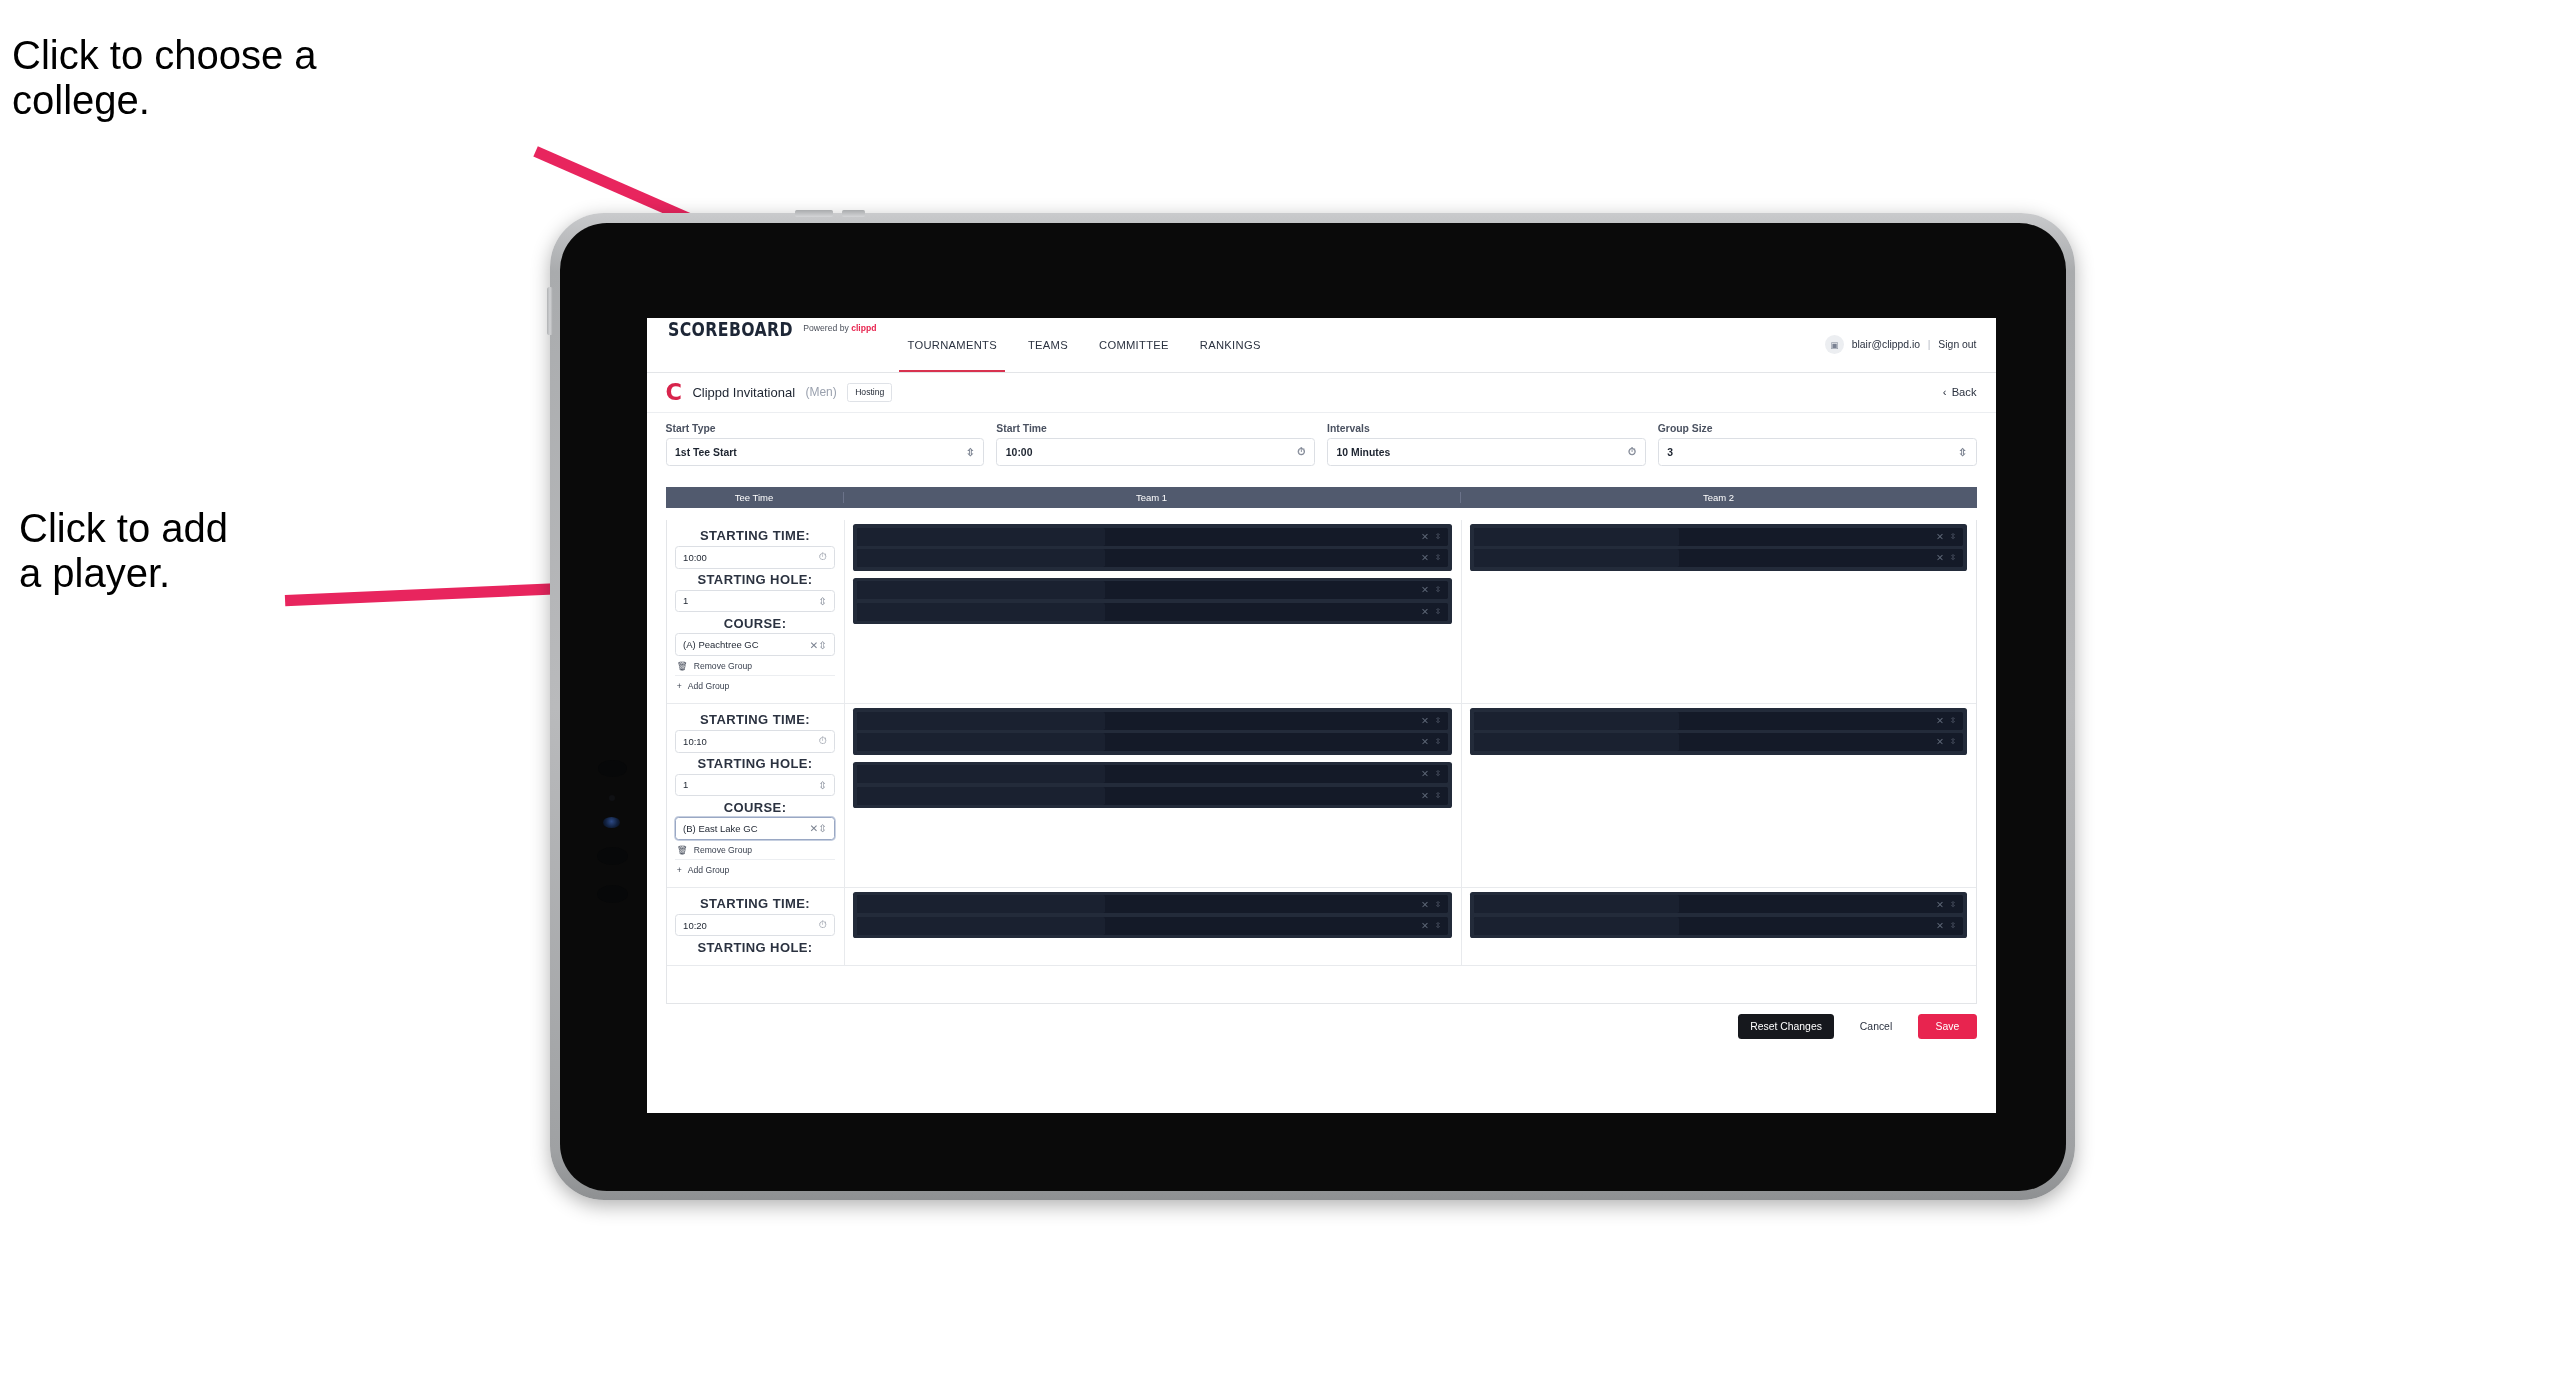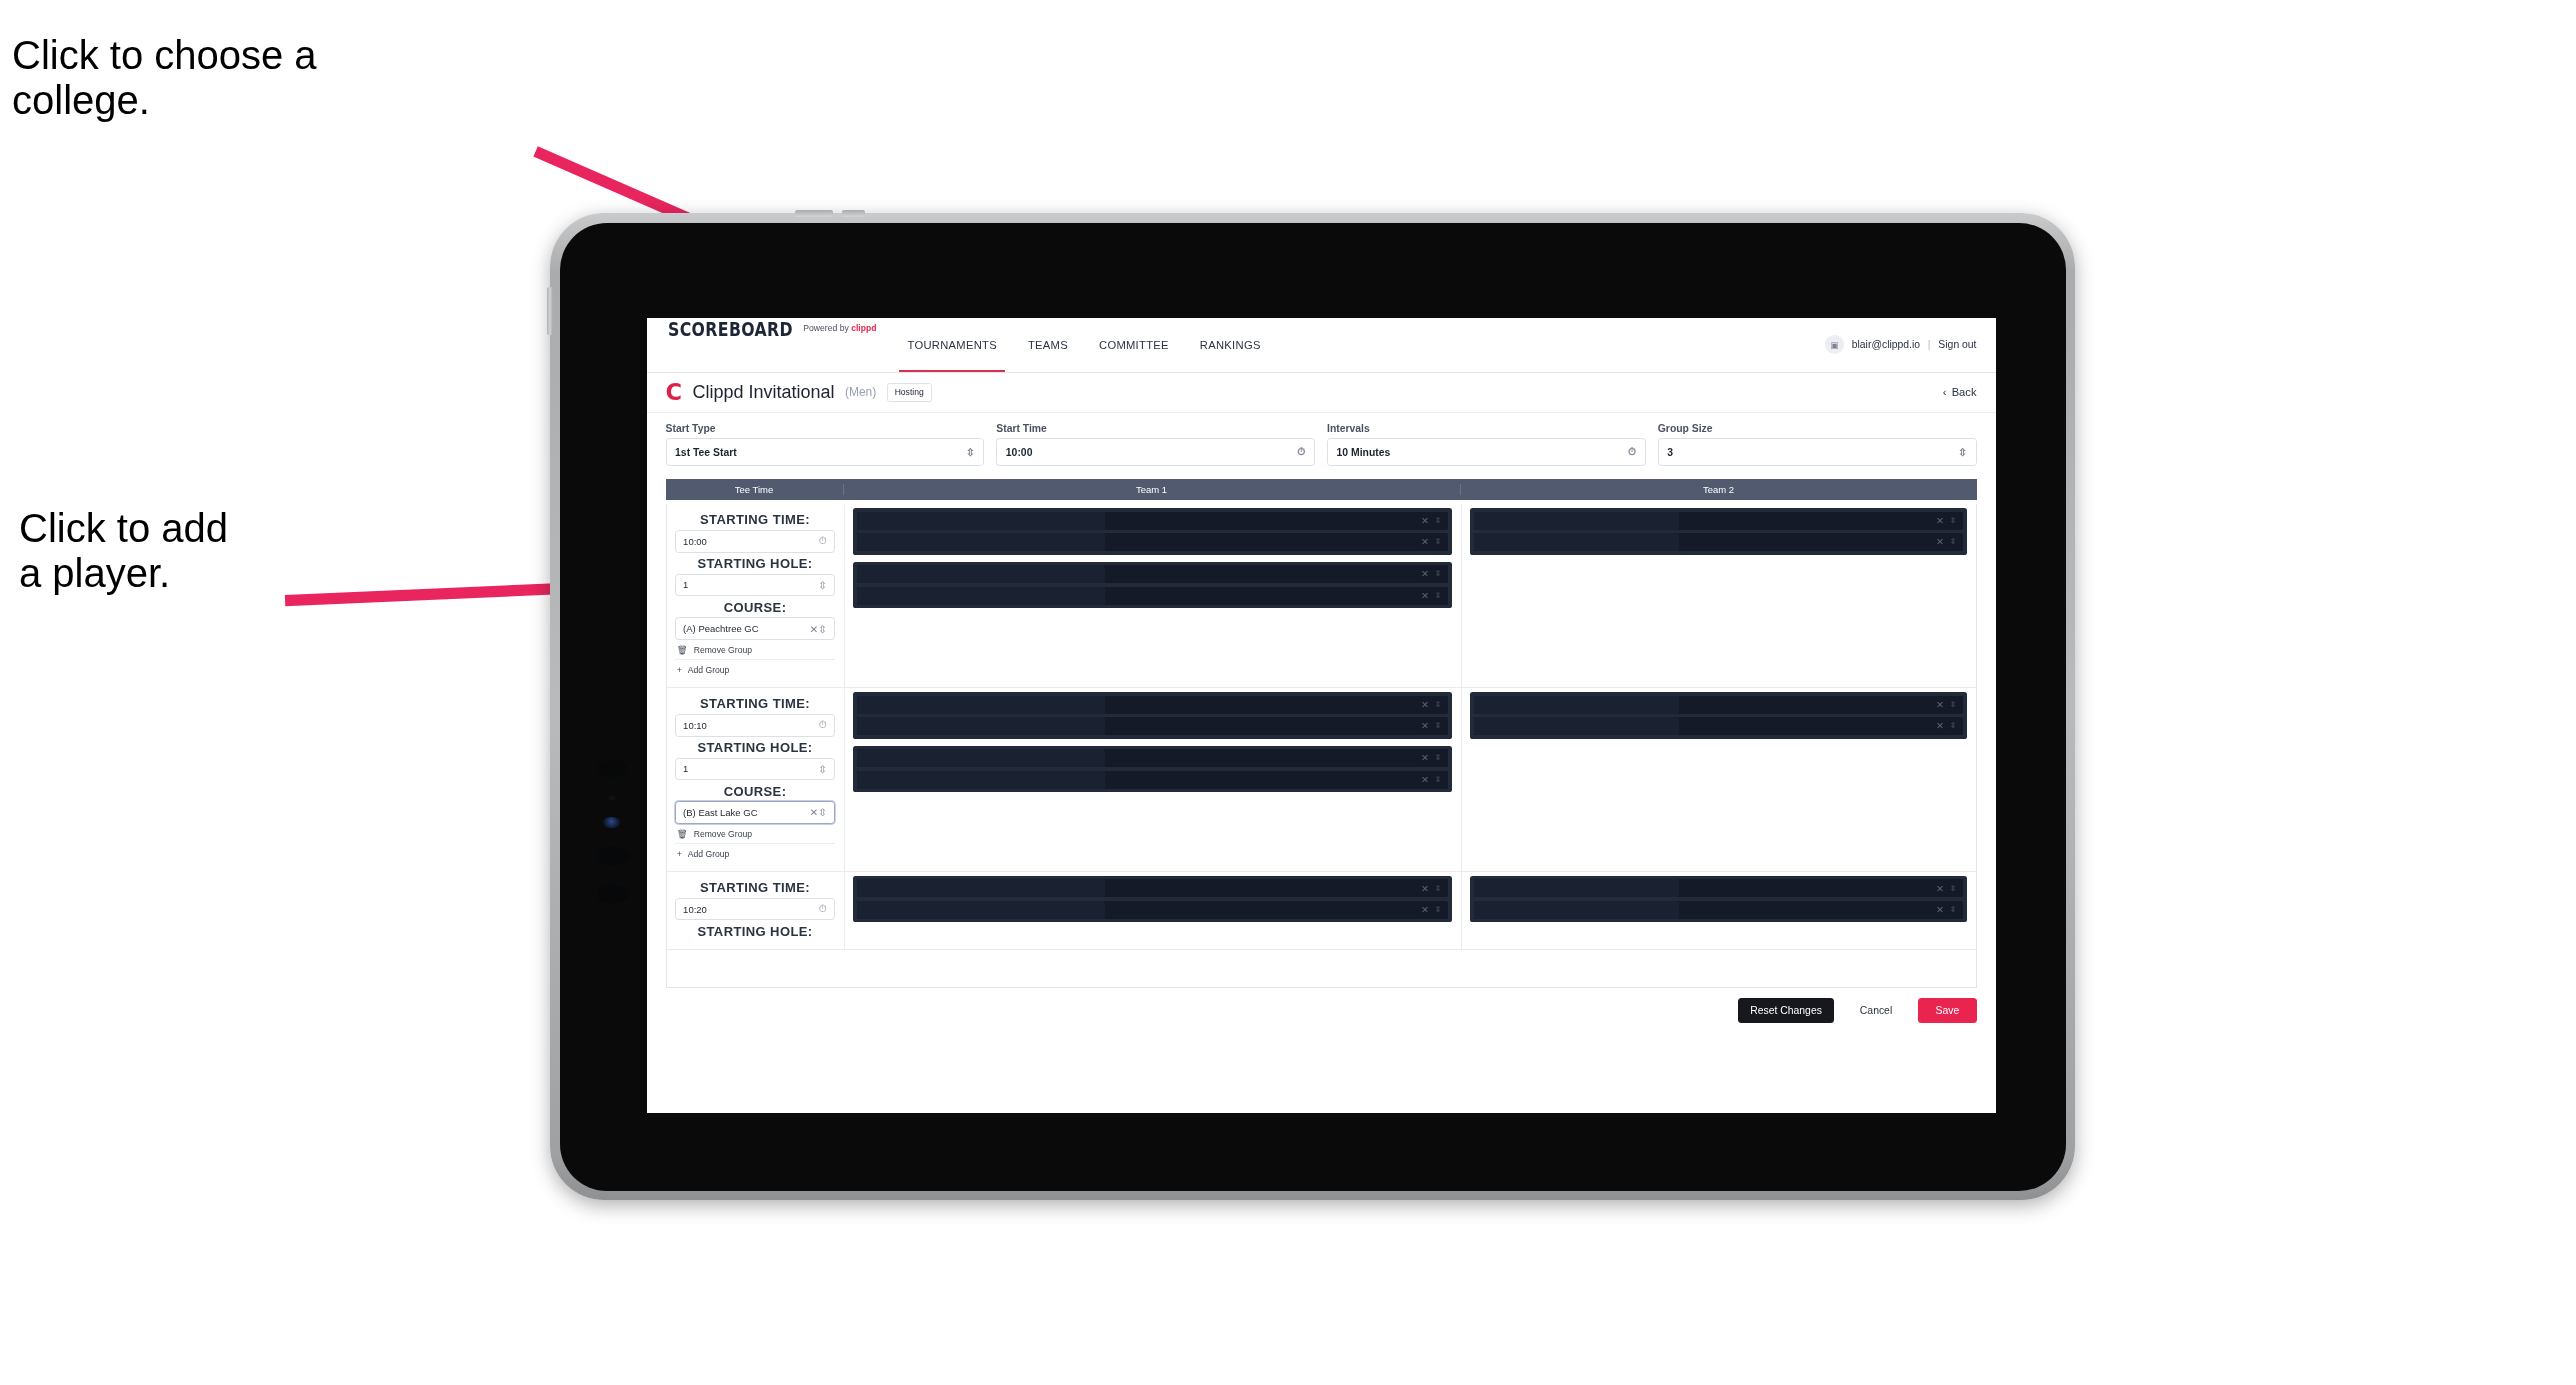--- a/index.html
+++ b/index.html
@@ -56,39 +56,39 @@
   .avatar{ width:19px; height:19px; border-radius:50%; background:#eceef1;
            display:flex; align-items:center; justify-content:center;
            font-size:8.6px; color:#7a8192; }
   .sep{ color:#b6bbc4; }
 
   
   .titlebar{ height:40px; display:flex; align-items:center; padding:0 19px;
              border-bottom:0.9px solid #eceef1; background:#fff; gap:10.4px; }
   .c-logo{ font-size:22.5px; font-weight:bold; color:#d8244c;
            font-family:"DejaVu Sans", sans-serif; line-height:1; }
-  .t-name{ font-size:18px; color:#1d2430; }
+  .t-name{ font-size:13px; color:#1d2430; }
   .t-gender{ font-size:12px; color:#9aa1ae; }
   .t-badge{ font-size:8.6px; color:#1d2430; border:0.9px solid #dfe2e7;
             border-radius:2.6px; padding:3.5px 7px; background:#fff; }
   .back{ margin-left:auto; font-size:11.2px; color:#2b3240; display:flex;
          align-items:center; gap:5.2px; cursor:pointer; }
 
   
   .filters{ display:flex; gap:12px; padding:10.4px 19px 8.6px 19px; background:#fff;font-weight:bold; }
   .fgroup{ flex:1; }
   .flabel{ font-size:10.4px; color:#4a5160; margin-bottom:4.3px; }
   .fctl{ height:28px; border:0.9px solid #dcdfe4; border-radius:3.5px; background:#fff;
          display:flex; align-items:center; padding:0 8.6px; font-size:10.4px; color:#1d2430; }
   .fctl .val{ flex:1; }
   .ico{ color:#7d8492; font-size:10.4px; }
 
   
   .thead{ display:flex; background:#515a6e; color:#fff; height:21px;
-          align-items:center; font-size:9.5px; margin:4px 19px; }
+          align-items:center; font-size:9.5px; margin:12px 19px; }
   .th{ text-align:center; border-right:0.9px solid #6b738a; }
   .th:last-child{ border-right:none; }
   .th-tee{ width:178px; }
   .th-t1{ width:617px; }
   .th-t2{ flex:1; }
 
   .tbody{ margin:0 19px; border:0.9px solid #e3e5e8; border-top:none;
           height:484px; overflow:hidden; background:#fff; }
   .trow{ display:flex; border-bottom:0.9px solid #e8eaed; align-items:stretch; }
   .cell-tee{ width:178px; border-right:0.9px solid #e8eaed; padding:5.2px 8.6px 7px 8.6px;

